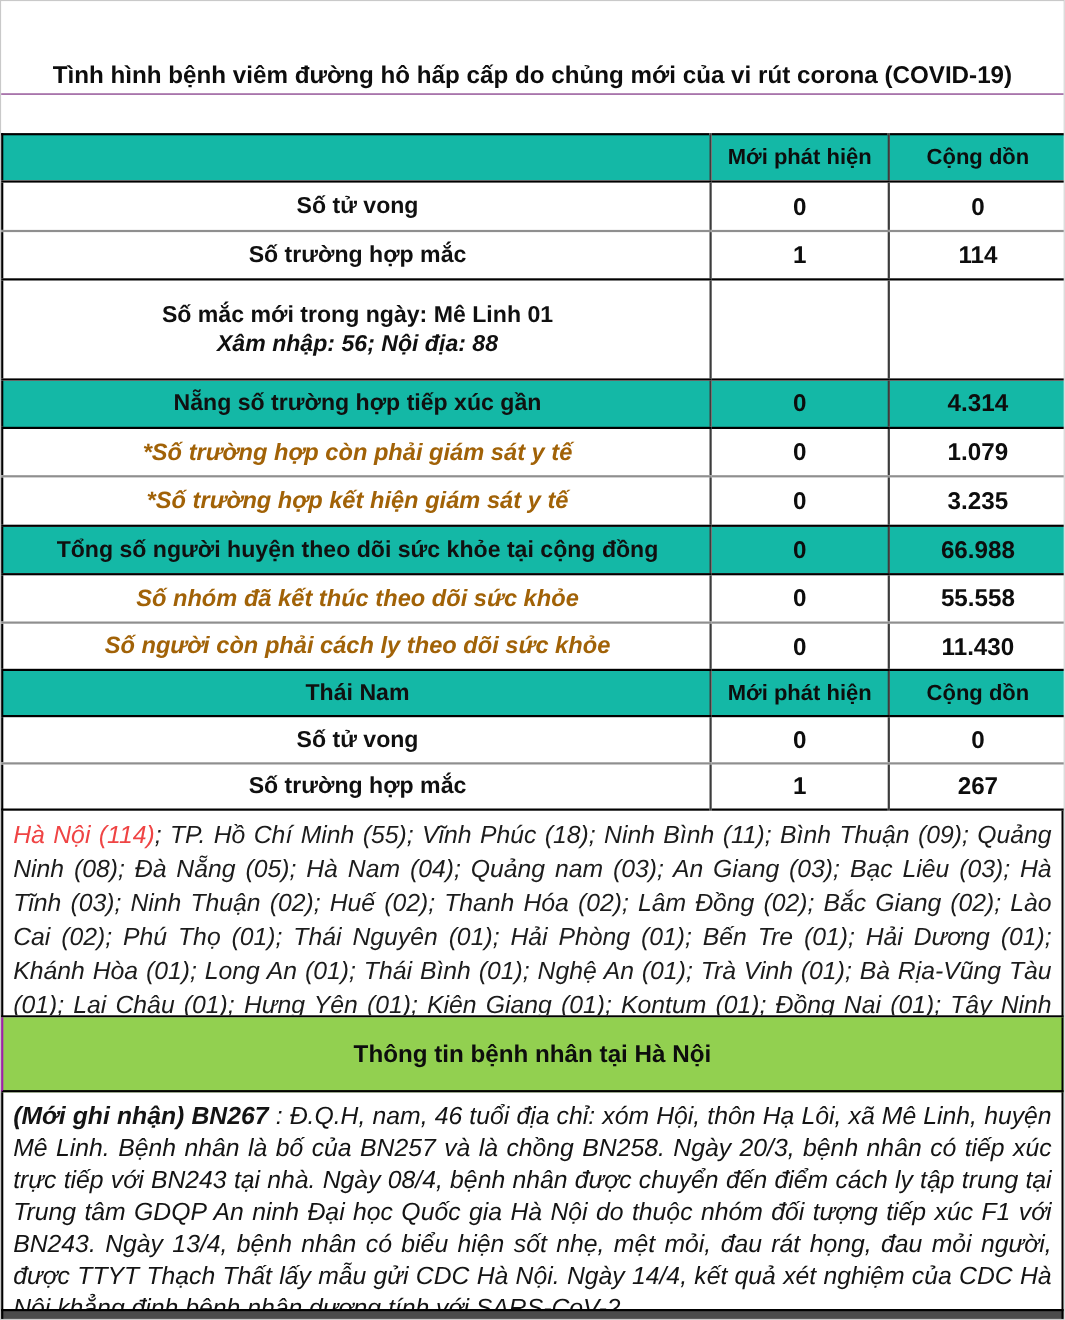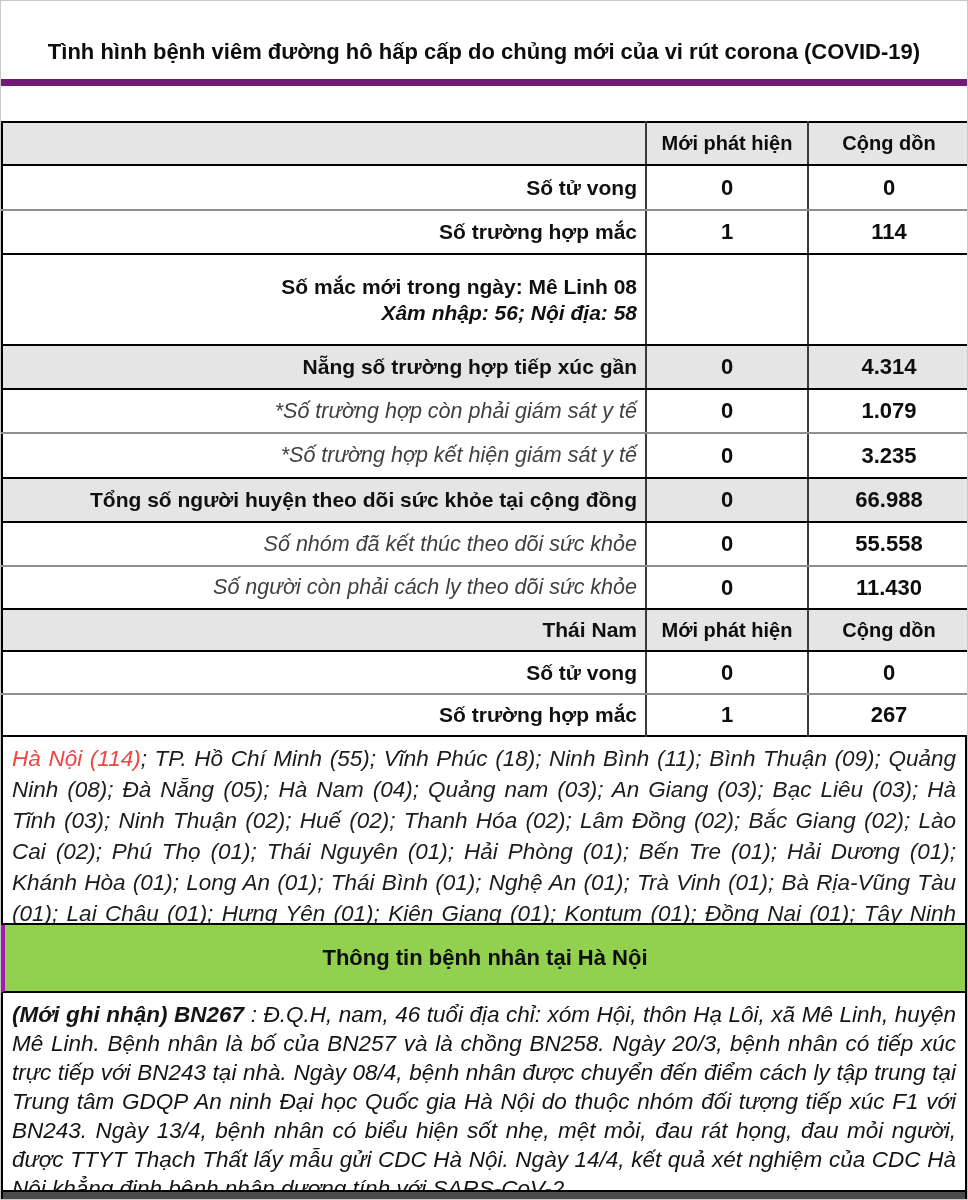--- a/index.html
+++ b/index.html
@@ -12,63 +12,63 @@
     width:968px; height:1200px;
     border:1px solid #c9c9c9;
     display:flex; flex-direction:column;
     overflow:hidden; background:#fff;
   }
 
   
   .title-block { height:124px; }
   .title-l1 {
     height:85px; display:flex; align-items:flex-end; justify-content:center;
-    padding-bottom:14px; border-bottom:7px solid #701a75;
+    padding-bottom:4px; border-bottom:1px solid #701a75;
     font-weight:bold; font-size:22px; color:#0d0d0d;
   }
   .title-l2 {
     height:38px; display:flex; align-items:center; justify-content:center;
     font-weight:bold; font-size:22px; color:#0d0d0d;
   }
 
   
   table.summary {
     border-collapse:collapse; table-layout:fixed;
     width:968px; border:2px solid #000;
   }
   td { vertical-align:middle; font-size:21px; overflow:hidden; }
-  td.lbl { text-align:right; padding:0 8px 0 10px; font-weight:bold; color:#101010; }
+  td.lbl { text-align:center; padding:0 8px 0 10px; font-weight:bold; color:#101010; }
   td.num {
     text-align:center; font-weight:bold; font-size:22px;
     border-left:2px solid #3c3c3c; color:#0d0d0d;
   }
-  tr.green td { background:#e5e5e5; }
+  tr.green td { background:#14b8a6; }
   tr.colhdr td.num { font-size:20px; }
-  tr.it td.lbl { font-weight:normal; font-style:italic; font-size:21.5px; color:#404040; }
+  tr.it td.lbl { font-weight:bold; font-style:italic; font-size:21.5px; color:#a16207; }
   .sub-italic { font-weight:bold; font-style:italic; }
   .bb-gray td { border-bottom:2px solid #8f8f8f; }
   .bb-black td { border-bottom:2px solid #000; }
   .h43{height:43px}.h45{height:45px}.h44{height:44px}.h91{height:91px}
   .h42{height:42px}
   td.lbl .l2 { margin-top:2px; }
 
   
   .provinces {
     height:194px;
     border-left:2px solid #000; border-right:2px solid #000; border-bottom:2px solid #000;
     padding:6px 9px 0 9px;
     font-style:italic; font-size:22.5px; line-height:31px;
     text-align:justify; color:#1c1c1c; overflow:hidden;
   }
   .red { color:#ef4444; }
 
   
   .hn-hdr {
     height:70px; background:#92D050;
-    border-left:4px solid #a21caf; border-right:2px solid #000; border-bottom:2px solid #000;
+    border-left:2px solid #a21caf; border-right:2px solid #000; border-bottom:2px solid #000;
     display:flex; align-items:center; justify-content:center;
     font-weight:bold; font-size:22px; color:#0d0d0d;
   }
   .patient {
     height:203px;
     border-left:2px solid #000; border-right:2px solid #000;
     padding:7px 9px 0 9px;
     font-style:italic; font-size:22.5px; line-height:29px;
     text-align:justify; color:#141414; overflow:hidden;
   }
@@ -112,22 +112,22 @@
     </tr>
 
     <tr class="bb-black h44">
       <td class="lbl">Số trường hợp mắc</td>
       <td class="num">1</td>
       <td class="num">114</td>
     </tr>
 
     <tr class="bb-black h91">
       <td class="lbl">
-        <div>Số mắc mới trong ngày: Mê Linh 08</div>
-        <div class="sub-italic l2">Xâm nhập: 56; Nội địa: 58</div>
+        <div>Số mắc mới trong ngày: Mê Linh 01</div>
+        <div class="sub-italic l2">Xâm nhập: 56; Nội địa: 88</div>
       </td>
       <td class="num"></td>
       <td class="num"></td>
     </tr>
 
     <tr class="green bb-black h44">
       <td class="lbl">Nẵng số trường hợp tiếp xúc gần</td>
       <td class="num">0</td>
       <td class="num">4.314</td>
     </tr>

